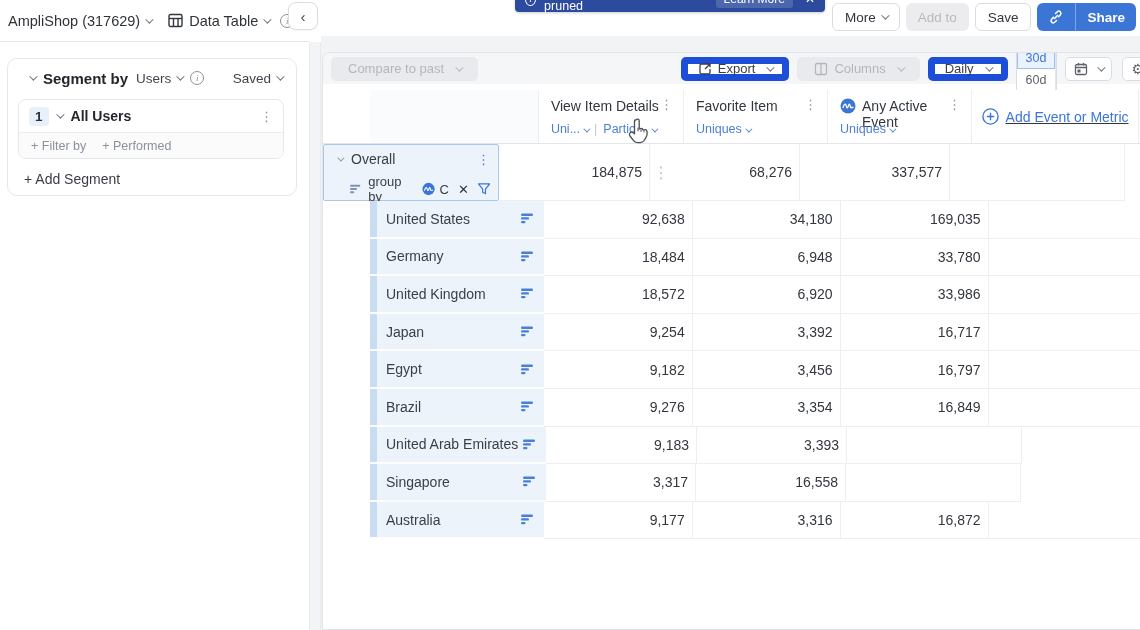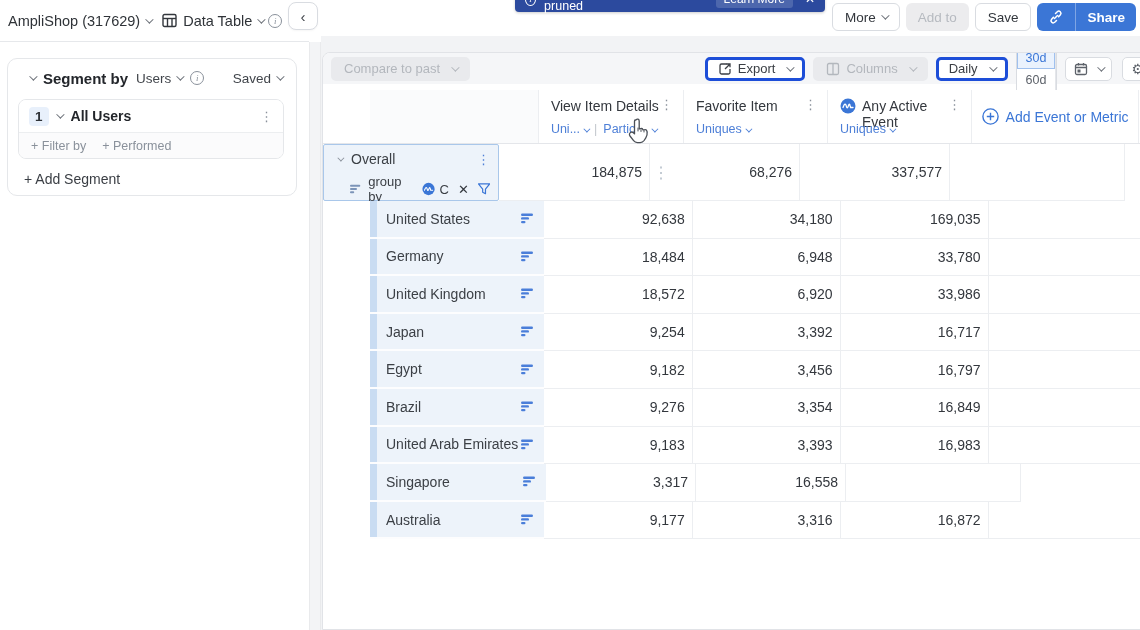--- a/index.html
+++ b/index.html
@@ -6,21 +6,21 @@
   html,body { width:1140px; height:630px; overflow:hidden; }
   body { font-family:"Liberation Sans", sans-serif; background:#fff; position:relative; color:#33373d; }
 
   
   .chev { display:inline-block; width:6px; height:6px; border-right:1.6px solid #6b7078; border-bottom:1.6px solid #6b7078; transform:rotate(45deg) translateY(-2px); margin-left:5px; }
   .chev.blue { border-color:#3b76d6; }
   .kebab { color:#8a919b; font-size:13px; letter-spacing:0; line-height:1; }
 
   
   .topbar { position:absolute; left:0; top:0; width:1140px; height:41px; background:#fff; }
-  .topbar-left { position:absolute; left:8px; top:0; height:41px; display:flex; align-items:center; gap:1px; font-size:14.5px; color:#2f3338; }
+  .topbar-left { position:absolute; left:8px; top:0; height:41px; display:flex; align-items:center; gap:7px; font-size:14.5px; color:#2f3338; }
   .tb-item { display:flex; align-items:center; cursor:pointer; }
   .info-circ { display:inline-flex; align-items:center; justify-content:center; width:14px; height:14px; border:1.2px solid #8a919b; border-radius:50%; color:#8a919b; font-size:9px; font-style:italic; font-family:"Liberation Serif",serif; }
   .collapse-btn { position:absolute; left:288px; top:2px; width:30px; height:28px; background:#fff; border:1px solid #d9dce1; border-radius:8px; display:flex; align-items:center; justify-content:center; color:#41454b; font-size:15px; box-shadow:0 1px 2px rgba(0,0,0,.04); cursor:pointer; }
   .leftpanel-border { position:absolute; left:0; top:41px; width:309px; height:1px; background:#e6e8eb; }
 
   
   .alert { position:absolute; left:515px; top:-14px; width:310px; height:26px; background:#2c4a9e; border-radius:4px; display:flex; align-items:center; color:#fff; font-size:12.5px; padding:0 10px; gap:8px; box-shadow:0 1px 3px rgba(0,0,0,.2); }
   .alert .info-circ { border-color:#fff; color:#fff; width:13px; height:13px; }
   .alert-action { background:rgba(255,255,255,.16); border-radius:3px; padding:2px 8px; font-size:12px; cursor:pointer; white-space:nowrap; }
   .alert-x { margin-left:4px; font-size:12px; cursor:pointer; }
@@ -50,42 +50,42 @@
   .seg-name { font-size:14px; font-weight:bold; color:#23262b; }
   .seg-row1 .kebab { margin-left:auto; cursor:pointer; }
   .seg-row2 { display:flex; align-items:center; height:26px; padding:0 12px; gap:16px; border-top:1px solid #eceef0; background:#fbfbfc; font-size:12.5px; color:#8a919b; }
   .seg-row2 span { cursor:pointer; }
   .add-segment { margin:12px 0 0 16px; font-size:14px; color:#3a3e44; cursor:pointer; }
 
   
   .main { position:absolute; left:321px; top:36px; width:819px; height:594px; background:#f2f3f5; }
   .card { position:absolute; left:1px; top:16px; width:840px; height:578px; background:#fff; border:1px solid #e1e3e7; border-radius:8px 0 0 0; overflow:hidden; }
   .card-toolbar { height:31px; background:#f5f6f8; display:flex; align-items:center; padding:0 8px; }
-  .tbtn { height:24px; display:inline-flex; align-items:center; gap:6px; padding:0 10px; border-radius:5px; font-size:13px; background:#fff; border:3px solid #1d4ed8; color:#3a3e44; cursor:pointer; }
+  .tbtn { height:24px; display:inline-flex; align-items:center; gap:6px; padding:0 10px; border-radius:5px; font-size:13px; background:#fff; border:7px solid #1d4ed8; color:#3a3e44; cursor:pointer; }
   .tbtn.gray { background:#e9eaed; border-color:#e9eaed; color:#b3b7bd; cursor:default; }
   .tbtn.gray .chev { border-color:#b3b7bd; }
   .tbtn svg { display:block; }
   .toolbar-right { margin-left:auto; display:flex; align-items:center; gap:8px; }
   .rangegroup { display:flex; border:1px solid #d9dce1; border-radius:5px; overflow:hidden; background:#fff;flex-direction:column; }
   .range { font-size:12.5px; color:#5d626a; padding:4px 9px; border-right:1px solid #e4e6ea; cursor:pointer; }
   .range:last-child { border-right:none; }
   .range.active { background:#eaf2fd; color:#3b76d6; box-shadow:inset 0 0 0 1px #9fc0ee; }
   .iconbtn { height:24px; display:inline-flex; align-items:center; gap:4px; padding:0 8px; border-radius:5px; background:#fff; border:1px solid #d9dce1; cursor:pointer; color:#5d626a; }
 
   
   .thead { display:flex; height:54px; border-bottom:1px solid #e4e6ea; background:#fff; position:relative; }
   .th { position:relative; border-right:1px solid #eceef1; padding:8px 10px 6px 12px; }
   .th .title { font-size:14px; color:#33373d; display:flex; align-items:flex-start; }
   .th .title .kebab { margin-left:auto; cursor:pointer; }
   .th .measures { position:absolute; left:12px; bottom:7px; font-size:12.5px; color:#4d7fd7; display:flex; align-items:center; gap:6px; cursor:pointer; }
   .th .measures .sep { color:#c3c7cc; }
   .th .measures .chev { border-color:#4d7fd7; width:5px; height:5px; margin-left:3px; }
   .c1 { width:176px;margin-left:47px; } .c2 { width:151px; } .c3 { width:150px; } .c4 { width:150px; } .c5 { width:175px; } .c6 { flex:1; border-right:none; }
   .th.c1 { background:#fafbfc; }
-  .th.c5 { display:flex; align-items:center; justify-content:center; padding:0; }
+  .th.c5 { display:flex; align-items:center; justify-content:center; padding:0;text-decoration:underline; }
   .add-metric { color:#3b76d6; font-size:14px; display:flex; align-items:center; gap:7px; cursor:pointer; }
 
   .trow { display:flex; height:37.6px; }
   .trow .cell { border-right:1px solid #eceef1; border-bottom:1px solid #eceef1; }
   .trow .cell.c6 { border-right:none; border-bottom:none; }
   .val { font-size:14px; color:#33373d; display:flex; align-items:center; justify-content:flex-end; padding-right:7px; }
   .namecell { position:relative; background:#edf3fa; border-bottom:2px solid #fdfdfe !important; border-right:none !important; display:flex; align-items:center; padding:0 10px 0 16px; }
   .namecell::before { content:""; position:absolute; left:0; top:0; bottom:0; width:7px; background:#c9dcf2; }
   .namecell .nm { font-size:14px; color:#3c4046; }
   .namecell .bars { margin-left:auto; }
@@ -425,21 +425,20 @@
         <div class="cell c1 namecell">
           <span class="nm">United Arab Emirates</span>
           <svg class="bars" width="13" height="11" viewBox="0 0 13 11">
               <rect x="0" y="0.5" width="12" height="2.4" rx="1.2" fill="#4a7ed9"></rect>
               <rect x="0" y="4.2" width="8" height="2.4" rx="1.2" fill="#4a7ed9"></rect>
               <rect x="0" y="7.9" width="4.5" height="2.4" rx="1.2" fill="#4a7ed9"></rect>
             </svg>
         </div>
         <div class="cell c2 val">9,183</div>
         <div class="cell c3 val">3,393</div>
-        <div class="cell c4 val">16,983</div>
         <div class="cell c5"></div>
         <div class="cell c6"></div>
       </div>
 
       <div class="trow">
         <div class="cell c1 namecell">
           <span class="nm">Singapore</span>
           <svg class="bars" width="13" height="11" viewBox="0 0 13 11">
               <rect x="0" y="0.5" width="12" height="2.4" rx="1.2" fill="#4a7ed9"></rect>
               <rect x="0" y="4.2" width="8" height="2.4" rx="1.2" fill="#4a7ed9"></rect>

